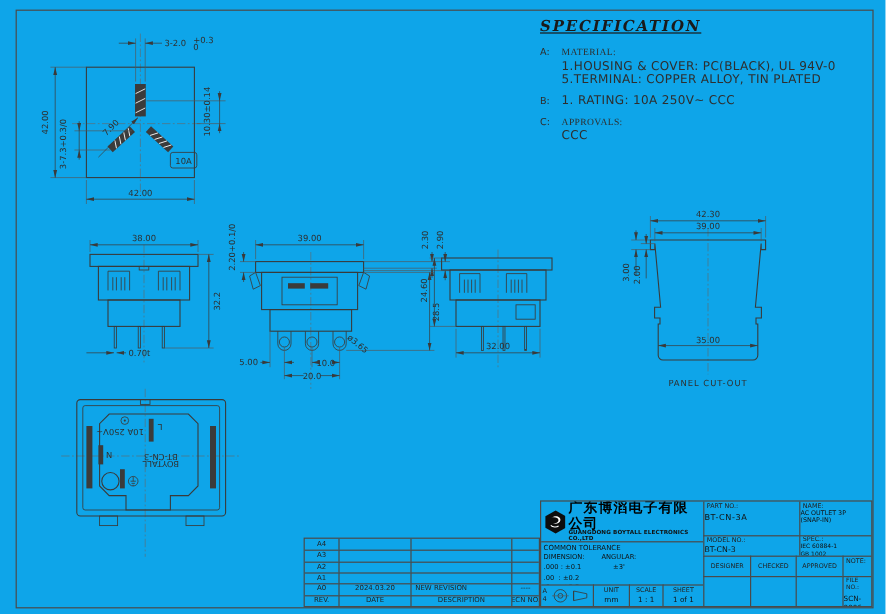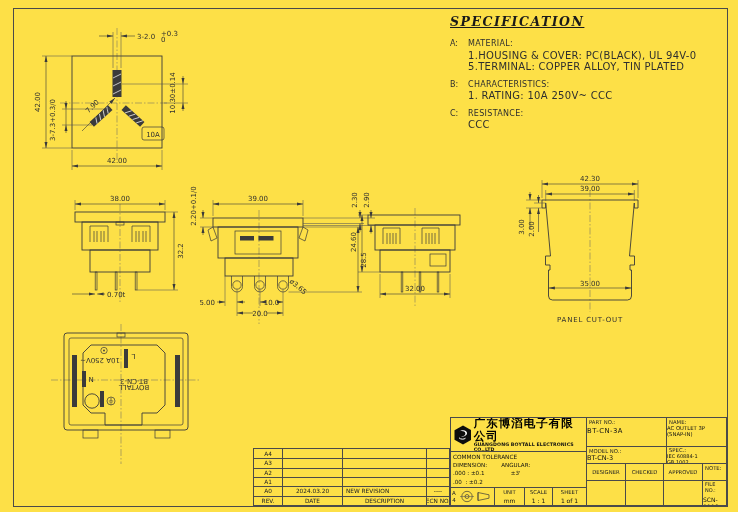--- a/index.html
+++ b/index.html
@@ -1,37 +1,37 @@
 <!DOCTYPE html>
 <html><head>
 <meta charset="utf-8">
 <style>
   html,body{margin:0;padding:0;background:#fff;}
-  .sheet{position:relative;width:738px;height:512px;background:#fde047;overflow:hidden;
+  .sheet{position:relative;width:738px;height:512px;background:#0ea5e9;overflow:hidden;
          font-family:"DejaVu Sans",sans-serif;color:#222;}
   .frame{position:absolute;left:13px;top:8px;width:713px;height:497px;border:1px solid #4a4a4a;}
   svg.v{position:absolute;overflow:visible;}
   
   .ol{fill:none;stroke:#3a3a3a;stroke-width:0.9;}
   .th{fill:none;stroke:#3a3a3a;stroke-width:0.7;}
   .ext{fill:none;stroke:#555;stroke-width:0.55;}
   .dim{fill:none;stroke:#3a3a3a;stroke-width:0.6;}
   .cl{fill:none;stroke:#666;stroke-width:0.5;stroke-dasharray:7 2 1.5 2;}
   .dk{fill:#3b3b3b;stroke:none;}
   .wh{stroke:#fff;stroke-width:0.7;fill:none;}
   text.dt{font-family:"DejaVu Sans",sans-serif;font-size:7px;fill:#2f2f2f;}
   .f6{font-size:6px;} .f65{font-size:6.5px;} .f52{font-size:5.2px;}
   .f48{font-size:4.8px;} .f46{font-size:4.6px;} .f72{font-size:7.2px;}
   
   .spec{position:absolute;left:450px;top:14px;width:274px;}
   .spec-title{font-family:"DejaVu Serif",serif;font-style:italic;font-weight:bold;
     font-size:12.5px;letter-spacing:1.5px;color:#1a1a1a;text-decoration:underline;margin-bottom:9px;}
   .spec-sec{display:flex;gap:7px;margin-bottom:6px;}
   .sec-key{font-size:8px;color:#2e2e2e;width:11px;flex:none;line-height:11.5px;}
-  .sec-head{font-size:8px;color:#2e2e2e;line-height:11.5px;letter-spacing:0.3px;}
+  .sec-head{font-size:8px;color:#2e2e2e;line-height:11.5px;letter-spacing:0.3px;font-family:Liberation Serif, serif;}
   .sec-line{font-size:10px;color:#2e2e2e;line-height:11.5px;letter-spacing:0.3px;white-space:pre;}
   
   .rt{position:absolute;left:253px;top:448px;width:197px;height:58px;border:1px solid #4a4a4a;
       display:grid;grid-template-columns:28px 60px 84px 1fr;grid-template-rows:repeat(6,1fr);box-sizing:border-box;}
   .rt>div{border-left:1px solid #4a4a4a;border-top:1px solid #4a4a4a;font-size:5.8px;color:#222;
       display:flex;align-items:center;justify-content:center;overflow:hidden;white-space:nowrap;}
   .rt>div:nth-child(4n+1){border-left:none;}
   .rt>div:nth-child(-n+4){border-top:none;}
   .rt>div.dleft{justify-content:flex-start;padding-left:3px;}
   
@@ -70,28 +70,27 @@
       <span class="sec-key">A:</span>
       <div>
         <div class="sec-head">MATERIAL:</div>
         <div class="sec-line">1.HOUSING &amp; COVER: PC(BLACK), UL 94V-0</div>
         <div class="sec-line">5.TERMINAL: COPPER ALLOY, TIN PLATED</div>
       </div>
     </div>
     <div class="spec-sec">
       <span class="sec-key">B:</span>
       <div>
-        <div class="sec-head">CHARACTERISTICS:</div>
         <div class="sec-line">1. RATING: 10A 250V~ CCC</div>
       </div>
     </div>
     <div class="spec-sec">
       <span class="sec-key">C:</span>
       <div>
-        <div class="sec-head">RESISTANCE:</div>
+        <div class="sec-head">APPROVALS:</div>
         <div class="sec-line">CCC</div>
       </div>
     </div>
   </div>
 
   <svg class="v" style="left:18px;top:10px" width="228" height="172">
     <path class="cl" d="M99,18 V152"></path>
     <path class="cl" d="M42,93 H150"></path>
     <rect class="ol" x="54" y="46" width="90" height="92"></rect>
     <g>

